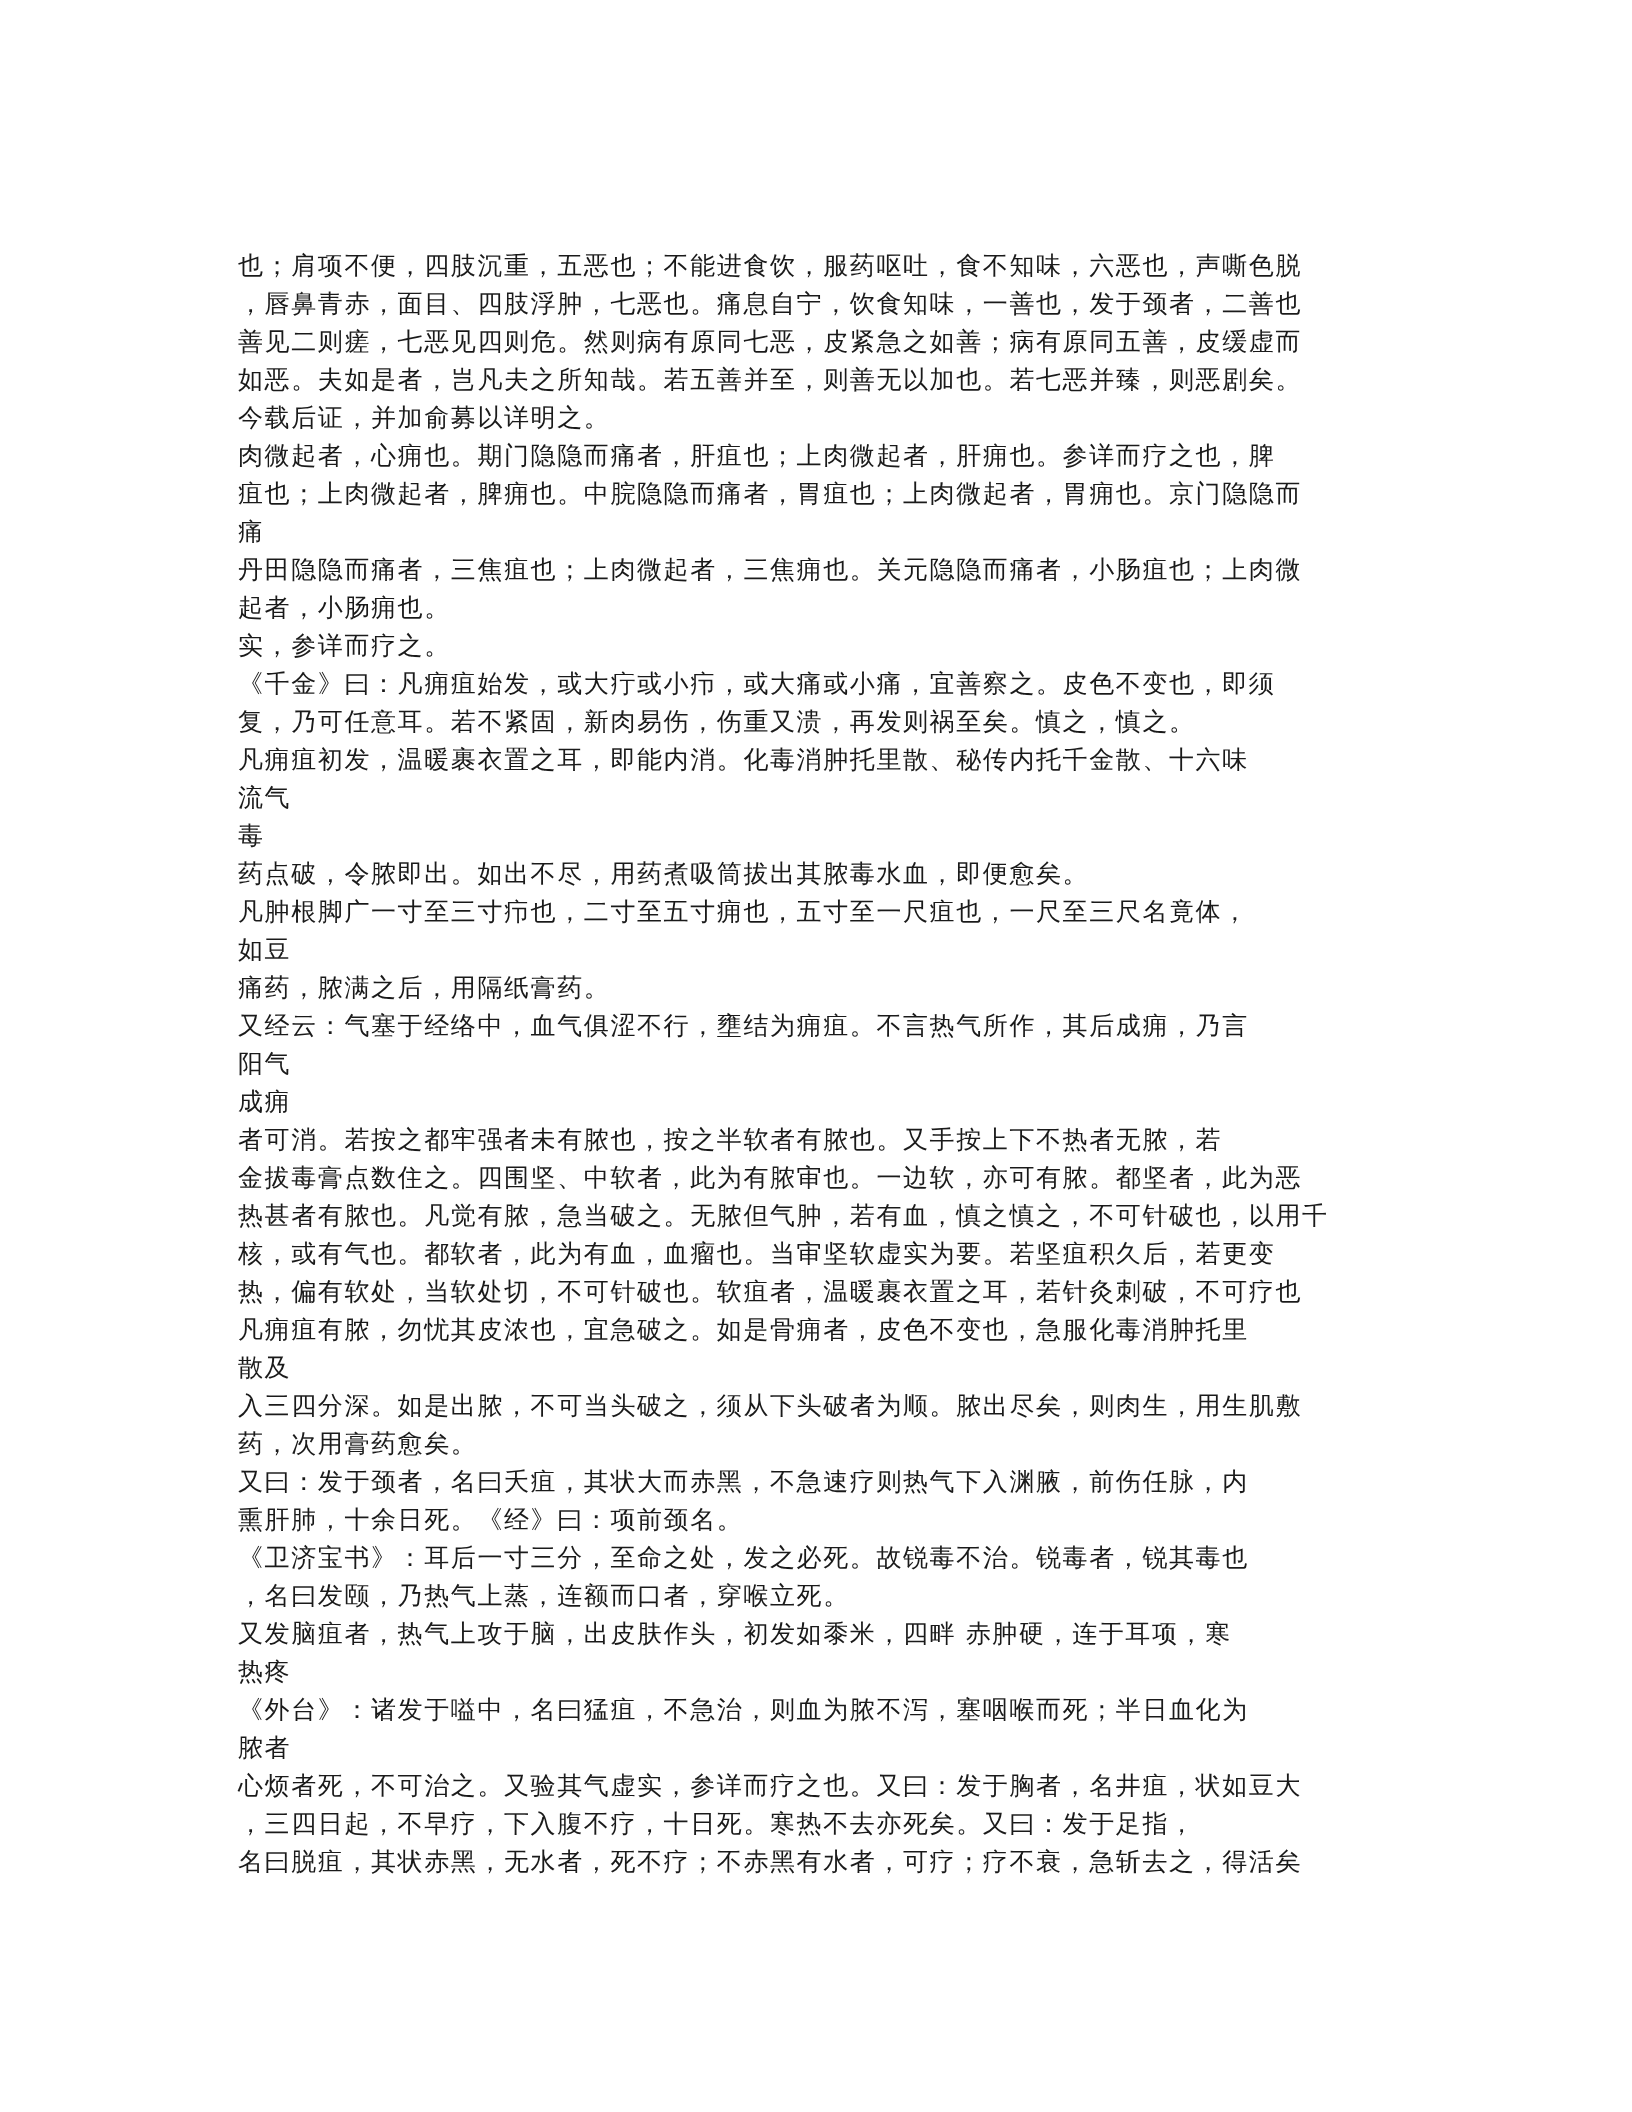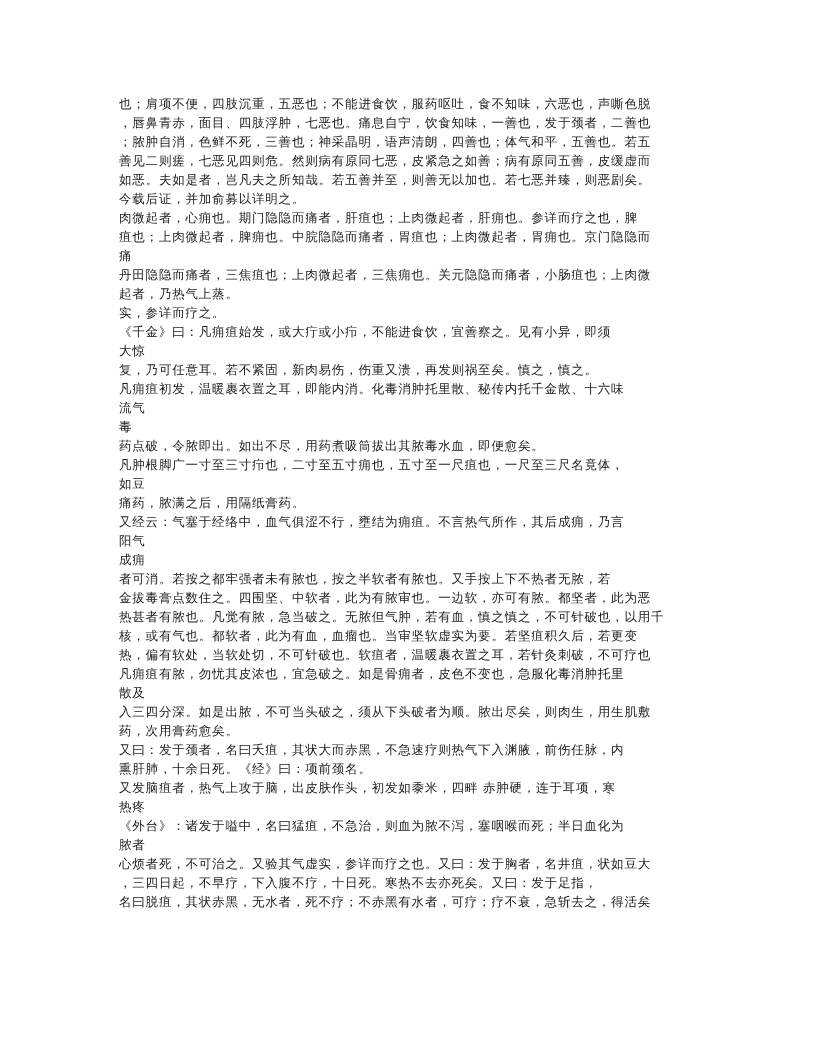--- a/index.html
+++ b/index.html
@@ -34,35 +34,33 @@
   }
   .line {
     white-space: nowrap;
     height: 19px;
   }
 </style>
 </head>
 <body style="background: rgb(255, 255, 255);">
 
 <div class="page">
-  <div class="doc" id="doc-body" style="color: rgb(26, 26, 26);">
+  <div class="doc" id="doc-body" style="color: rgb(26, 26, 26); margin-top: 29px;">
       <div class="line">也；肩项不便，四肢沉重，五恶也；不能进食饮，服药呕吐，食不知味，六恶也，声嘶色脱</div>
       <div class="line">，唇鼻青赤，面目、四肢浮肿，七恶也。痛息自宁，饮食知味，一善也，发于颈者，二善也</div>
-      <div class="line">；脓肿自消，色鲜不死，三善也；神采晶明，语声清朗，四善也；体气和平，五善也。若五</div>
       <div class="line">善见二则瘥，七恶见四则危。然则病有原同七恶，皮紧急之如善；病有原同五善，皮缓虚而</div>
       <div class="line">如恶。夫如是者，岂凡夫之所知哉。若五善并至，则善无以加也。若七恶并臻，则恶剧矣。</div>
       <div class="line">今载后证，并加俞募以详明之。</div>
       <div class="line">肉微起者，心痈也。期门隐隐而痛者，肝疽也；上肉微起者，肝痈也。参详而疗之也，脾</div>
       <div class="line">疽也；上肉微起者，脾痈也。中脘隐隐而痛者，胃疽也；上肉微起者，胃痈也。京门隐隐而</div>
       <div class="line">痛</div>
       <div class="line">丹田隐隐而痛者，三焦疽也；上肉微起者，三焦痈也。关元隐隐而痛者，小肠疽也；上肉微</div>
-      <div class="line">起者，乃热气上蒸。</div>
+      <div class="line">起者，小肠痈也。</div>
       <div class="line">实，参详而疗之。</div>
-      <div class="line">《千金》曰：凡痈疽始发，或大疔或小疖，不能进食饮，宜善察之。见有小异，即须</div>
-      <div class="line">大惊</div>
+      <div class="line">《千金》曰：凡痈疽始发，或大疔或小疖，或大痛或小痛，宜善察之。皮色不变也，即须</div>
       <div class="line">复，乃可任意耳。若不紧固，新肉易伤，伤重又溃，再发则祸至矣。慎之，慎之。</div>
       <div class="line">凡痈疽初发，温暖裹衣置之耳，即能内消。化毒消肿托里散、秘传内托千金散、十六味</div>
       <div class="line">流气</div>
       <div class="line">毒</div>
       <div class="line">药点破，令脓即出。如出不尽，用药煮吸筒拔出其脓毒水血，即便愈矣。</div>
       <div class="line">凡肿根脚广一寸至三寸疖也，二寸至五寸痈也，五寸至一尺疽也，一尺至三尺名竟体，</div>
       <div class="line">如豆</div>
       <div class="line">痛药，脓满之后，用隔纸膏药。</div>
       <div class="line">又经云：气塞于经络中，血气俱涩不行，壅结为痈疽。不言热气所作，其后成痈，乃言</div>
       <div class="line">阳气</div>
@@ -71,20 +69,22 @@
       <div class="line">金拔毒膏点数住之。四围坚、中软者，此为有脓审也。一边软，亦可有脓。都坚者，此为恶</div>
       <div class="line">热甚者有脓也。凡觉有脓，急当破之。无脓但气肿，若有血，慎之慎之，不可针破也，以用千</div>
       <div class="line">核，或有气也。都软者，此为有血，血瘤也。当审坚软虚实为要。若坚疽积久后，若更变</div>
       <div class="line">热，偏有软处，当软处切，不可针破也。软疽者，温暖裹衣置之耳，若针灸刺破，不可疗也</div>
       <div class="line">凡痈疽有脓，勿忧其皮浓也，宜急破之。如是骨痈者，皮色不变也，急服化毒消肿托里</div>
       <div class="line">散及</div>
       <div class="line">入三四分深。如是出脓，不可当头破之，须从下头破者为顺。脓出尽矣，则肉生，用生肌敷</div>
       <div class="line">药，次用膏药愈矣。</div>
       <div class="line">又曰：发于颈者，名曰夭疽，其状大而赤黑，不急速疗则热气下入渊腋，前伤任脉，内</div>
       <div class="line">熏肝肺，十余日死。《经》曰：项前颈名。</div>
+      <div class="line">《卫济宝书》：耳后一寸三分，至命之处，发之必死。故锐毒不治。锐毒者，锐其毒也</div>
+      <div class="line">，名曰发颐，乃热气上蒸，连额而口者，穿喉立死。</div>
       <div class="line">又发脑疽者，热气上攻于脑，出皮肤作头，初发如黍米，四畔 赤肿硬，连于耳项，寒</div>
       <div class="line">热疼</div>
       <div class="line">《外台》：诸发于嗌中，名曰猛疽，不急治，则血为脓不泻，塞咽喉而死；半日血化为</div>
       <div class="line">脓者</div>
       <div class="line">心烦者死，不可治之。又验其气虚实，参详而疗之也。又曰：发于胸者，名井疽，状如豆大</div>
       <div class="line">，三四日起，不早疗，下入腹不疗，十日死。寒热不去亦死矣。又曰：发于足指，</div>
       <div class="line">名曰脱疽，其状赤黑，无水者，死不疗；不赤黑有水者，可疗；疗不衰，急斩去之，得活矣</div>
     </div>
 </div>
 

